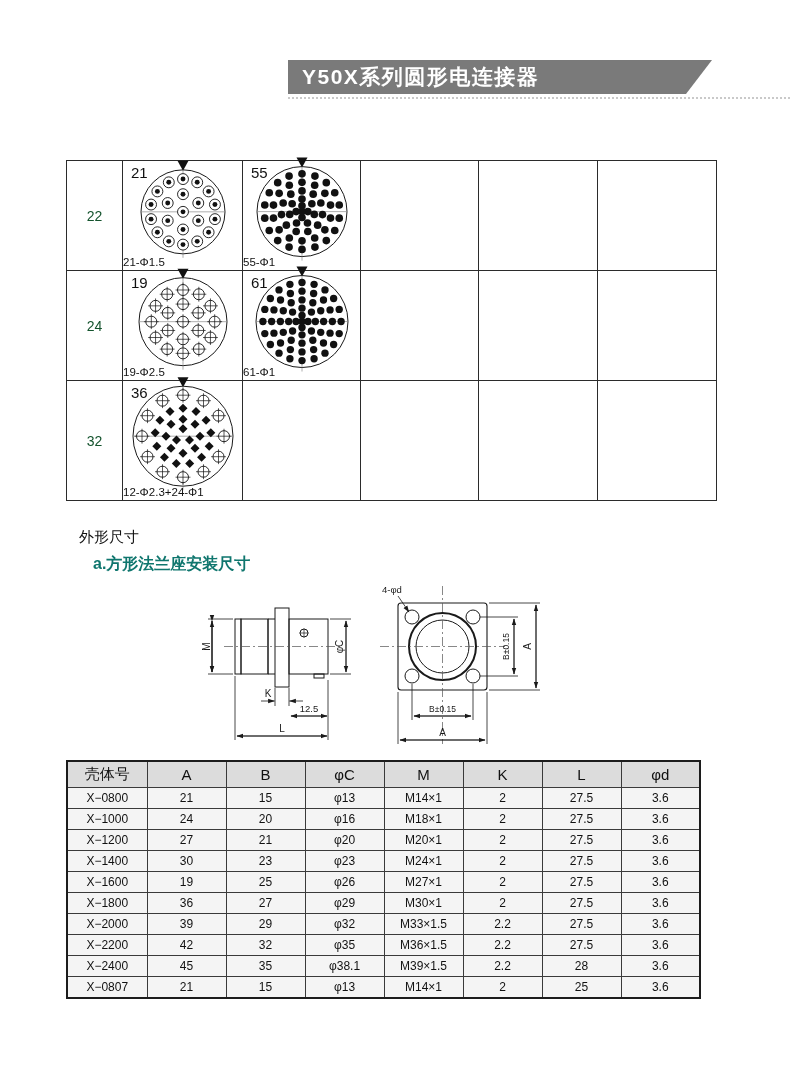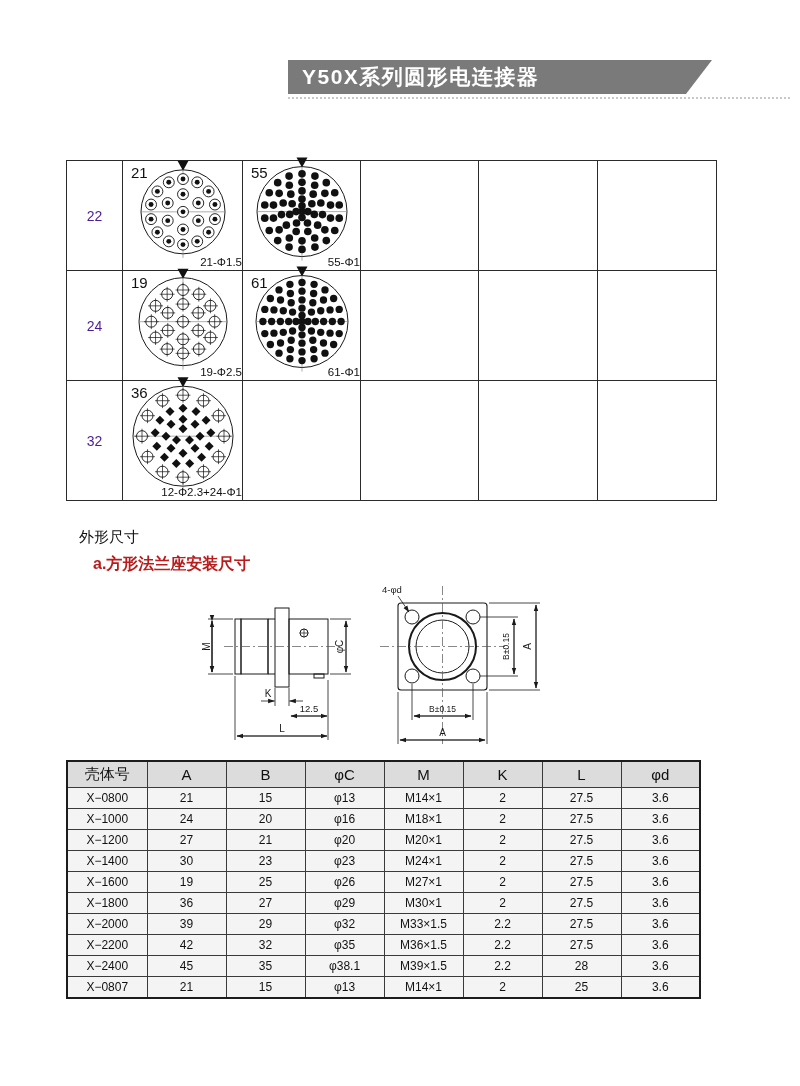--- a/index.html
+++ b/index.html
@@ -13,29 +13,29 @@
   #title-band .t{color:#ffffff;font-size:21px;font-weight:bold;letter-spacing:1.5px;padding-left:14px;}
   #title-underline{position:absolute;left:288px;top:97px;width:502px;border-top:2px dotted #c9c9c9;}
 
   
   #insert-grid{position:absolute;left:66px;top:160px;width:650px;height:340px;
     display:grid;grid-template-columns:56px 120px 118px 118px 119px 119px;
     grid-template-rows:110px 110px 120px;border-left:1px solid #2b2b2b;border-top:1px solid #2b2b2b;}
   #insert-grid .cell{border-right:1px solid #2b2b2b;border-bottom:1px solid #2b2b2b;
     position:relative;background:#fff;}
   #insert-grid .shell{display:flex;align-items:center;justify-content:center;
-    font-size:14px;color:#4c1d95;}
+    font-size:14px;color:#14532d;}
   #insert-grid .num{position:absolute;top:3px;left:8px;font-size:15px;color:#111;}
-  #insert-grid .caption{position:absolute;bottom:2px;left:0;right:0;text-align:right;
+  #insert-grid .caption{position:absolute;bottom:2px;left:0;right:0;text-align:left;
     font-size:11.5px;color:#111;}
   #insert-grid svg.diagram{position:absolute;left:50%;top:50%;transform:translate(-50%,-54%);}
 
   
   #sec-outline{position:absolute;left:65px;top:528px;font-size:15px;color:#111;margin-left:14px;}
-  #sec-sub{position:absolute;left:93px;top:554px;font-size:16px;font-weight:bold;color:#b91c1c;}
+  #sec-sub{position:absolute;left:93px;top:554px;font-size:16px;font-weight:bold;color:#0f766e;}
 
   
   .drawing{position:absolute;}
   .drawing text{font-family:"Liberation Sans","DejaVu Sans",sans-serif;fill:#1a1a1a;}
 
   
   #dim-table-wrap{position:absolute;left:66px;top:760px;}
   table#dim-table{border-collapse:collapse;table-layout:fixed;width:633px;
     border:2px solid #1c1c1c;font-size:12px;}
   #dim-table th{background:#dcdcdc;border:1px solid #3a3a3a;height:23px;

